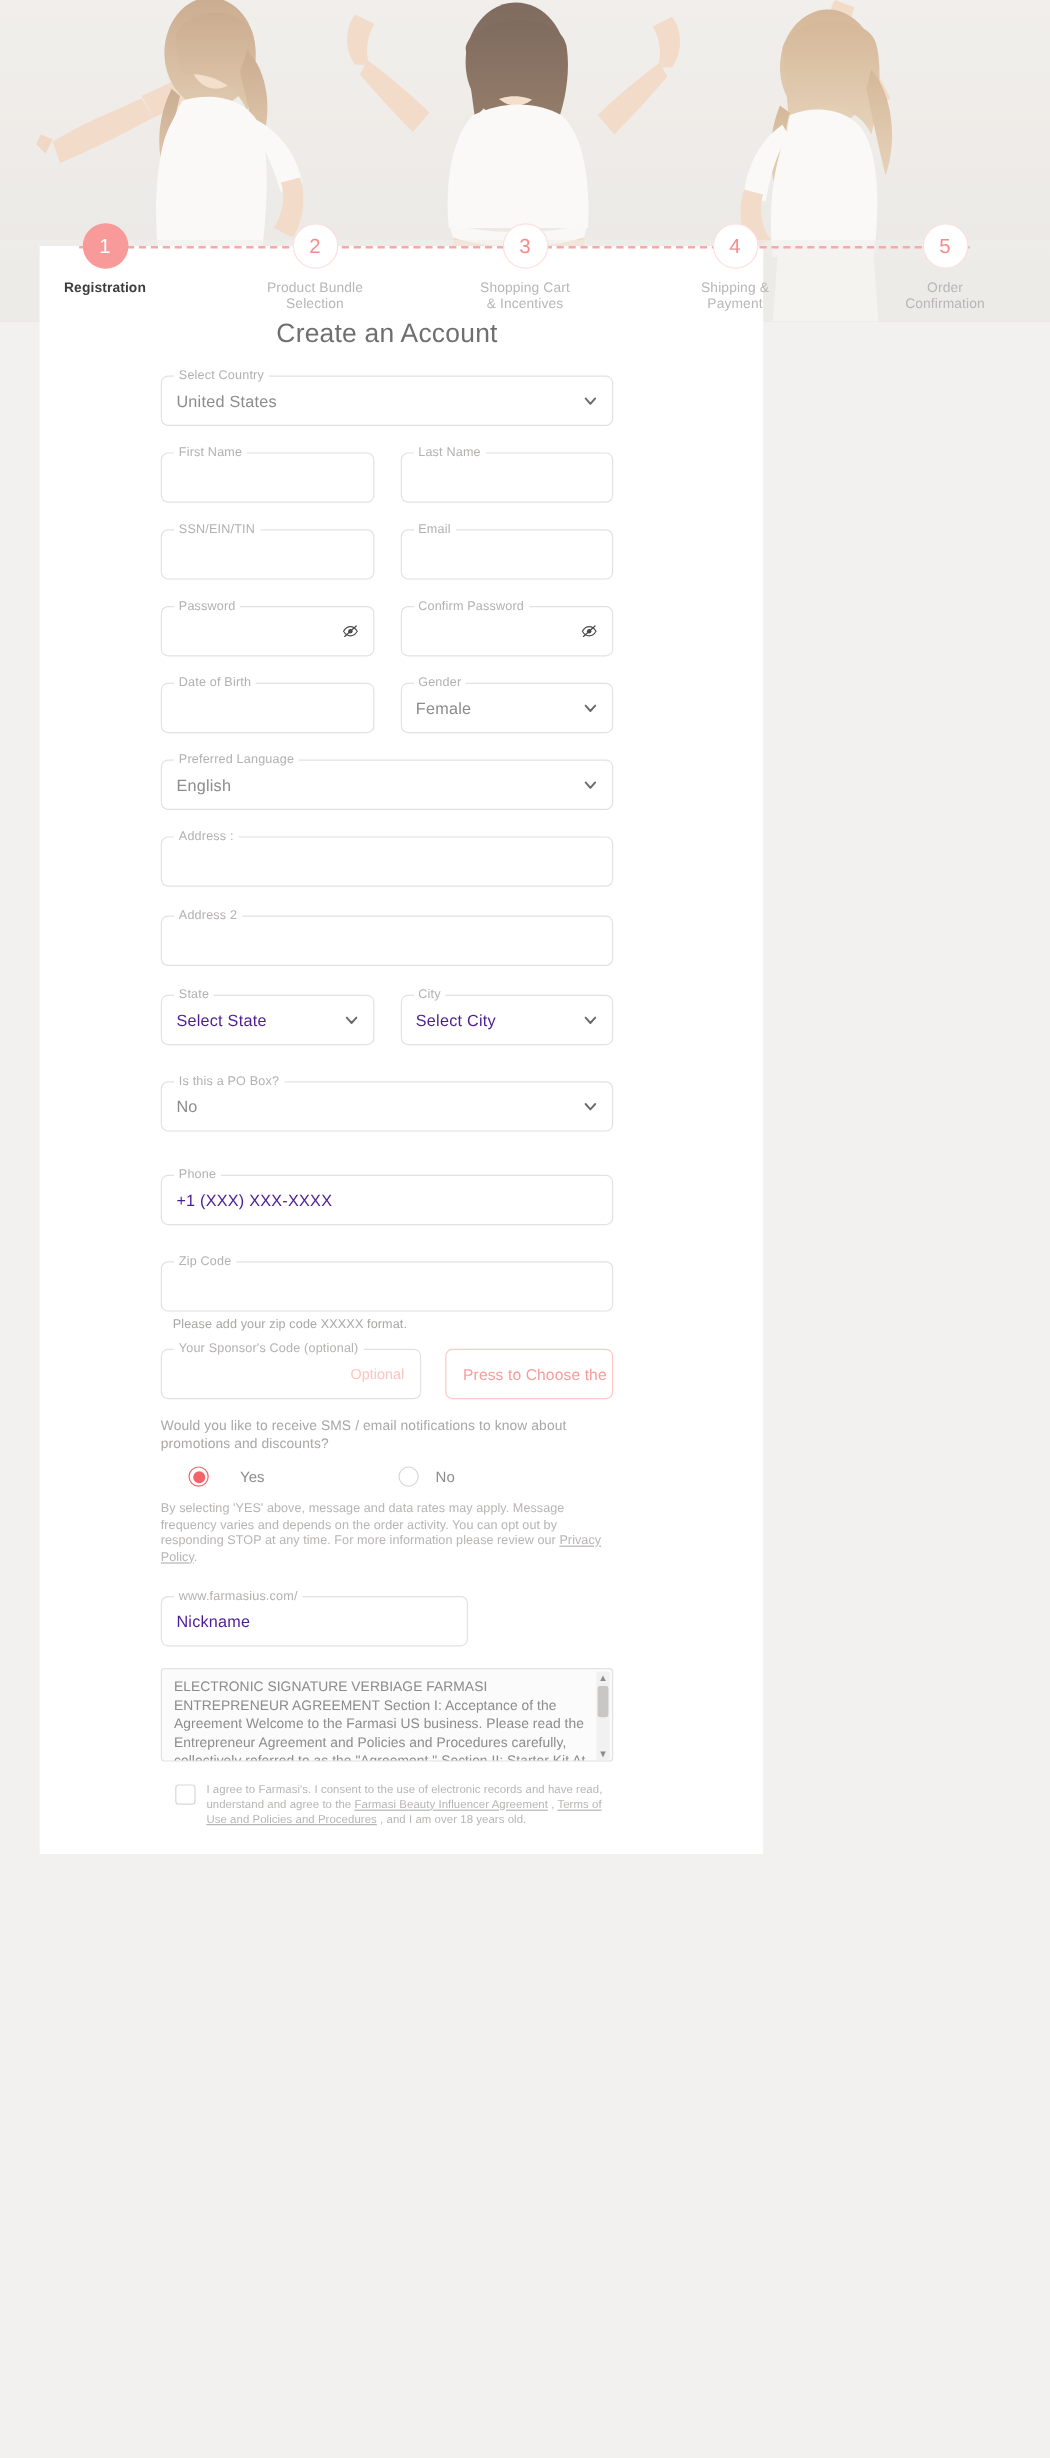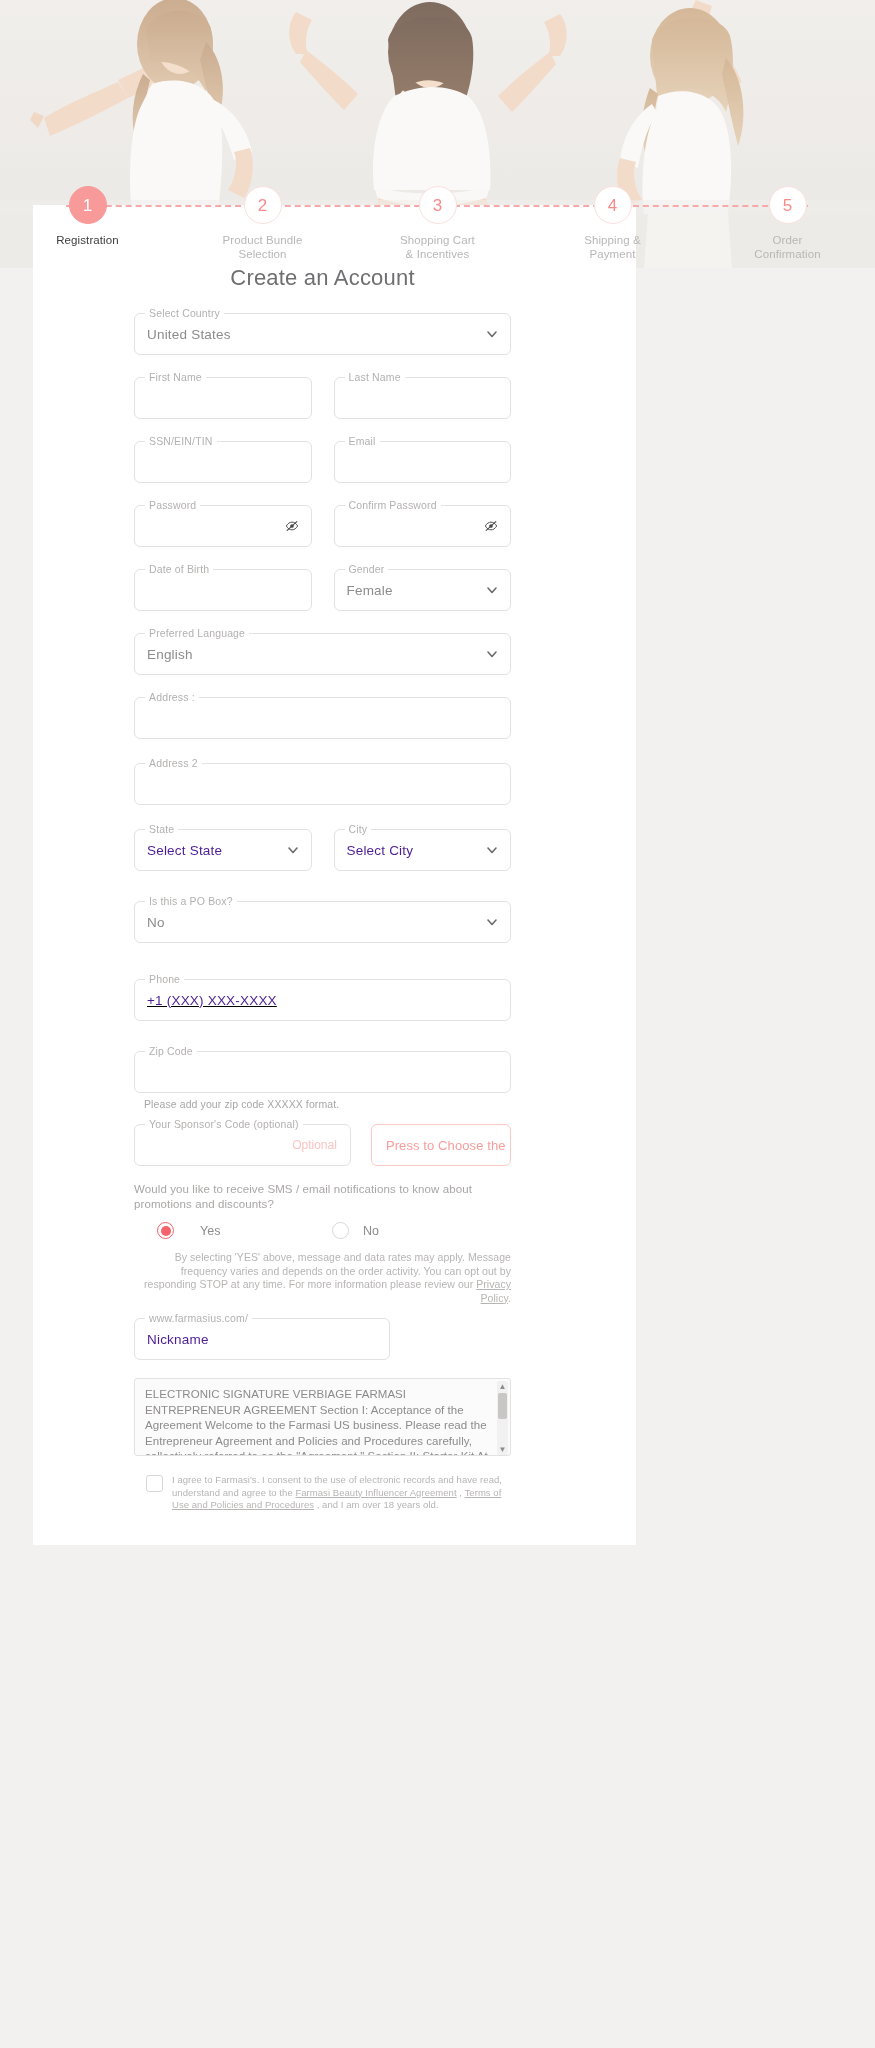--- a/index.html
+++ b/index.html
@@ -63,21 +63,21 @@
   }
   .step-label {
     margin-top: 9px;
     font-size: 11.5px;
     line-height: 14px;
     text-align: center;
     color: #b9b7b6;
     letter-spacing: .1px;
     max-width: 120px;
   }
-  .step.active .step-label { color: #3d3d3d; font-weight: 400; }
+  .step.active .step-label { color: #3d3d3d; font-weight: 700; }
 
   
   .card {
     position: absolute;
     left: 33px; top: 205px;
     width: 603px;
     height: 1340px;
     background: #ffffff;
     z-index: 4;
   }
@@ -198,23 +198,22 @@
   }
   .radio-label {
     margin-left: 14px;
     font-size: 12.5px;
     color: #8d8b8c;
   }
   .legalese {
     font-size: 10.5px;
     color: #b7b5b4;
     line-height: 13.5px;
-    margin-bottom: 13px;
+    margin-bottom: 25px;
     letter-spacing: .05px;
-    text-align: right;
   }
   .legalese a { color: #b7b5b4; text-decoration: underline; }
 
   .nick-fld { width: 256px; position: relative; margin-bottom: 18px; }
 
   
   .agreement {
     position: relative;
     border: 1px solid #e4e2e0;
     border-radius: 3px;
@@ -559,21 +558,21 @@
             <span class="value">No</span>
             <span class="chev">
               <svg width="12" height="12" viewBox="0 0 12 12">
                   <path d="M2 4 L6 8.5 L10 4" stroke="#6b6b6d" stroke-width="1.6" fill="none" stroke-linecap="round" stroke-linejoin="round"></path>
                 </svg>
             </span>
           </div>
         </div>
       </div>
 
-      <div class="row" style="margin-bottom:30px;text-decoration:underline;">
+      <div class="row" style="margin-bottom:30px;">
         <div class="fld full">
           <div class="box">
             <span class="legend">Phone</span>
             <span class="value placeholder">+1 (XXX) XXX-XXXX</span>
           </div>
         </div>
       </div>
 
       <div class="row" style="margin-bottom:14px;">
         <div class="fld full">

